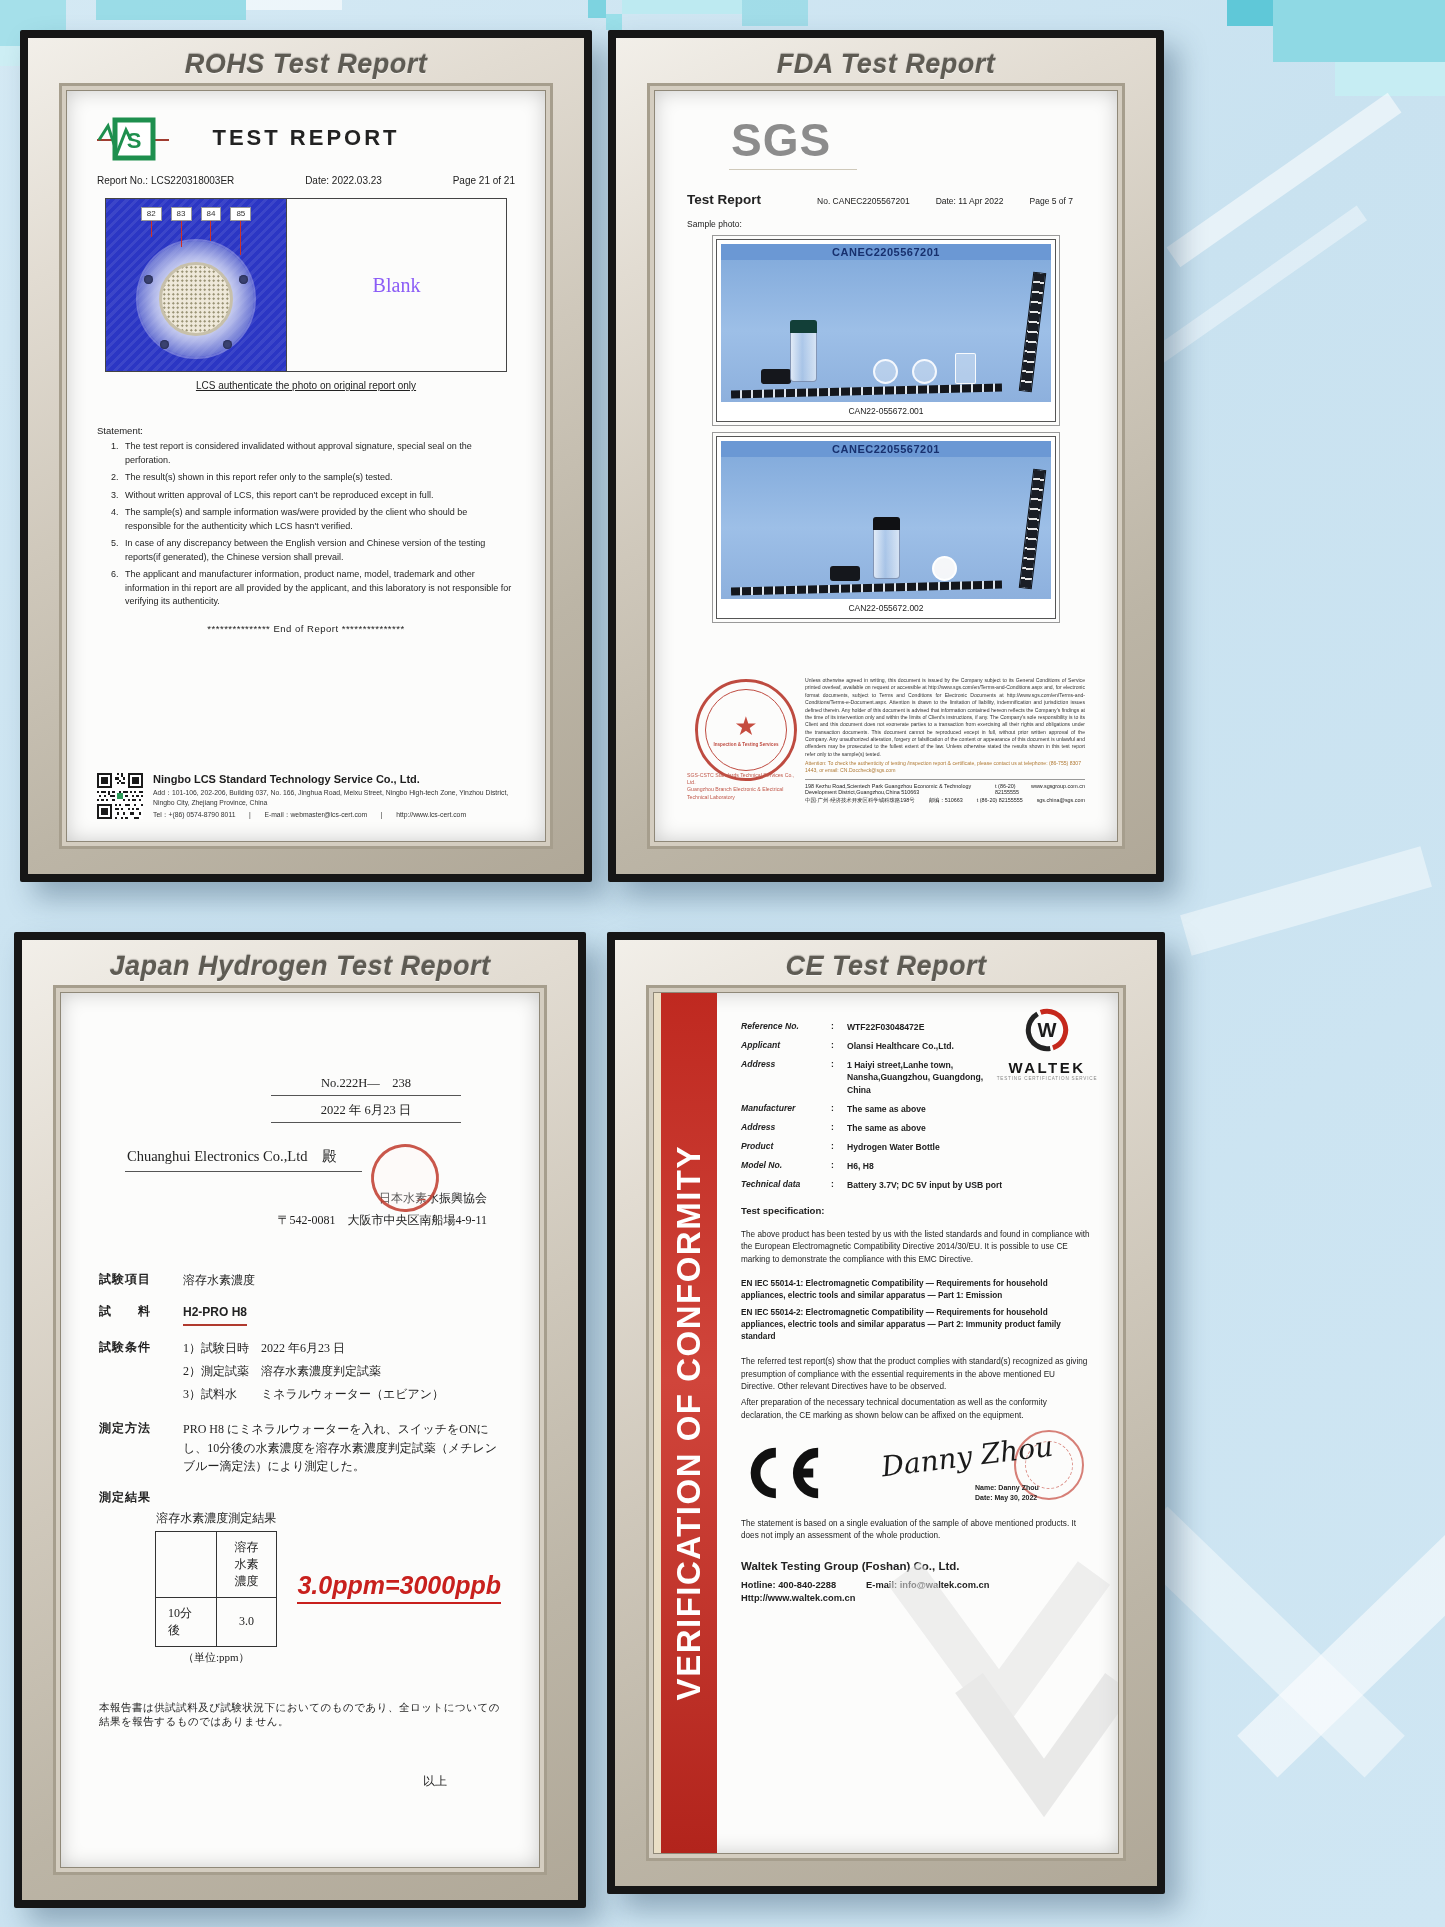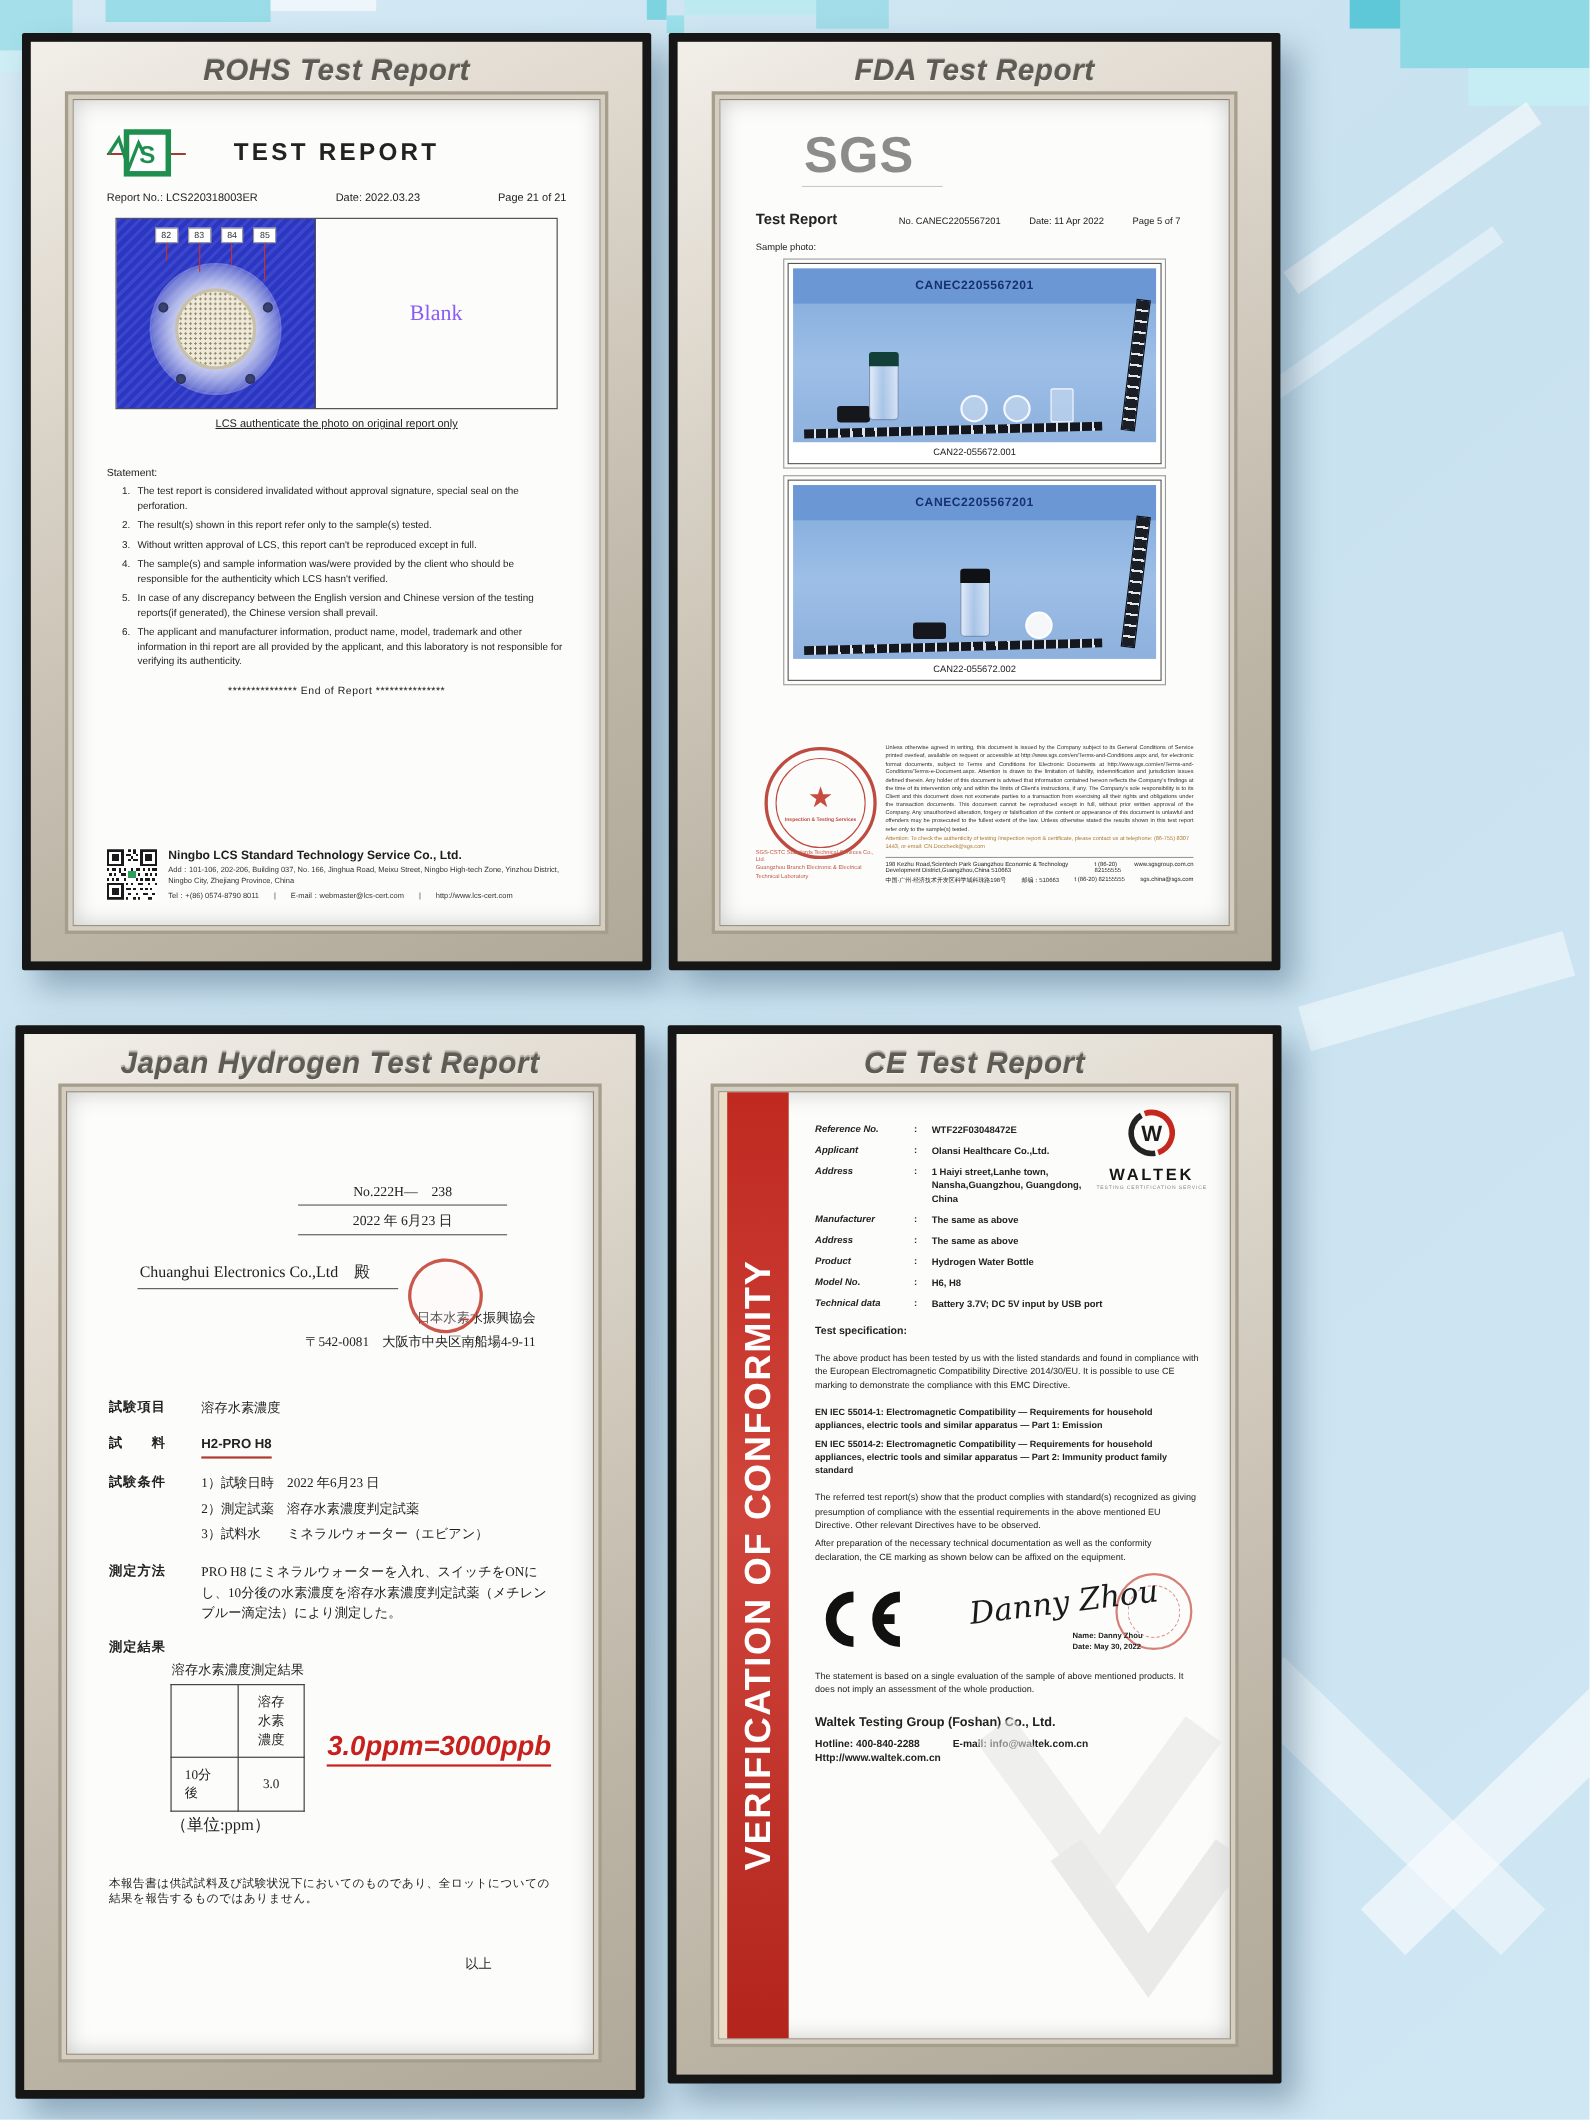--- a/index.html
+++ b/index.html
@@ -56,21 +56,21 @@
   .fda-page{padding:26px 32px 14px;}
   .sgs-logo{font-size:46px;font-weight:bold;color:#8c8c8c;letter-spacing:1px;line-height:1;
     display:inline-block;border-bottom:1px solid #cfc9ba;padding:0 26px 6px 2px;margin-left:42px;}
   .fda-meta{display:flex;align-items:baseline;margin-top:22px;font-size:8.5px;gap:26px;}
   .fda-meta .tr{font-size:13.5px;font-weight:bold;margin-right:30px;}
   .sample-label{font-size:8.5px;margin-top:12px;}
   .photo-frame{width:330px;margin:10px auto 0;border:1px solid #555;outline:1px solid #999;outline-offset:3px;
     background:#fff;padding:4px;}
   .sgs-photo{position:relative;height:158px;overflow:hidden;
     background:linear-gradient(180deg,#7fa8da 0%,#9dbfe7 55%,#8db0dd 100%);}
-  .sgs-photo-header{position:absolute;top:0;left:0;right:0;height:32px;
+  .sgs-photo-header{position:absolute;top:0;left:0;right:0;height:16px;
     background:linear-gradient(180deg,#639​2d2,#6f9cd6);background-color:#6b98d4;
     display:flex;align-items:center;justify-content:center;color:#17306e;font-weight:bold;font-size:11px;letter-spacing:.5px;}
   .sgs-caption{text-align:center;font-size:8.5px;padding:4px 0 1px;color:#222;}
   .bottle{position:absolute;width:25px;height:60px;bottom:20px;border-radius:4px;
     background:linear-gradient(90deg,rgba(255,255,255,.7),rgba(205,220,240,.35) 45%,rgba(255,255,255,.6));
     border:1px solid rgba(110,130,165,.8);}
   .cap{height:13px;margin:-1px -1px 0;border-radius:3px 3px 0 0;}
   .cap-green{background:#123f38;}
   .cap-black{background:#101114;}
   .base{position:absolute;width:30px;height:15px;background:#15171c;border-radius:3px;bottom:18px;}
@@ -115,21 +115,21 @@
   .jp-sample-val{font-family:"Liberation Sans",sans-serif;font-weight:bold;display:inline-block;
     border-bottom:2px solid #b03a2e;padding-bottom:3px;}
   .jp-cond div{margin-bottom:4px;}
   .jp-resultwrap{display:flex;align-items:center;margin:2px 0 0 56px;}
   .jtable-wrap{display:inline-block;}
   .jtable-title{text-align:center;font-size:12px;margin-bottom:4px;}
   .jtable{border-collapse:collapse;}
   .jtable td{border:1px solid #333;font-size:12px;padding:7px 12px;text-align:center;}
   .jtable td.c1{width:104px;text-align:left;}
   .jtable td.c2{width:96px;}
-  .junit{text-align:left;font-size:15px;margin-top:3px;}
+  .junit{text-align:center;font-size:11px;margin-top:3px;}
   .jp-highlight{font:italic bold 25px "Liberation Sans",sans-serif;color:#c8201d;
     border-bottom:2px solid #c8201d;margin-left:20px;padding-bottom:2px;white-space:nowrap;}
   .jp-footnote{font-size:10.5px;margin-top:36px;letter-spacing:.5px;}
   .jp-closing{text-align:right;font-size:12px;margin:44px 54px 0 0;}
   
   .ce-page{flex-direction:row !important;display:flex;}
   .ce-banner{width:56px;flex-shrink:0;border-left:7px solid #eadfc6;
     background:linear-gradient(180deg,#bf2920 0%,#d0453b 45%,#b2241c 100%);
     display:flex;align-items:center;justify-content:center;}
   .ce-banner span{writing-mode:vertical-rl;transform:rotate(180deg);color:#fff;font-weight:bold;

